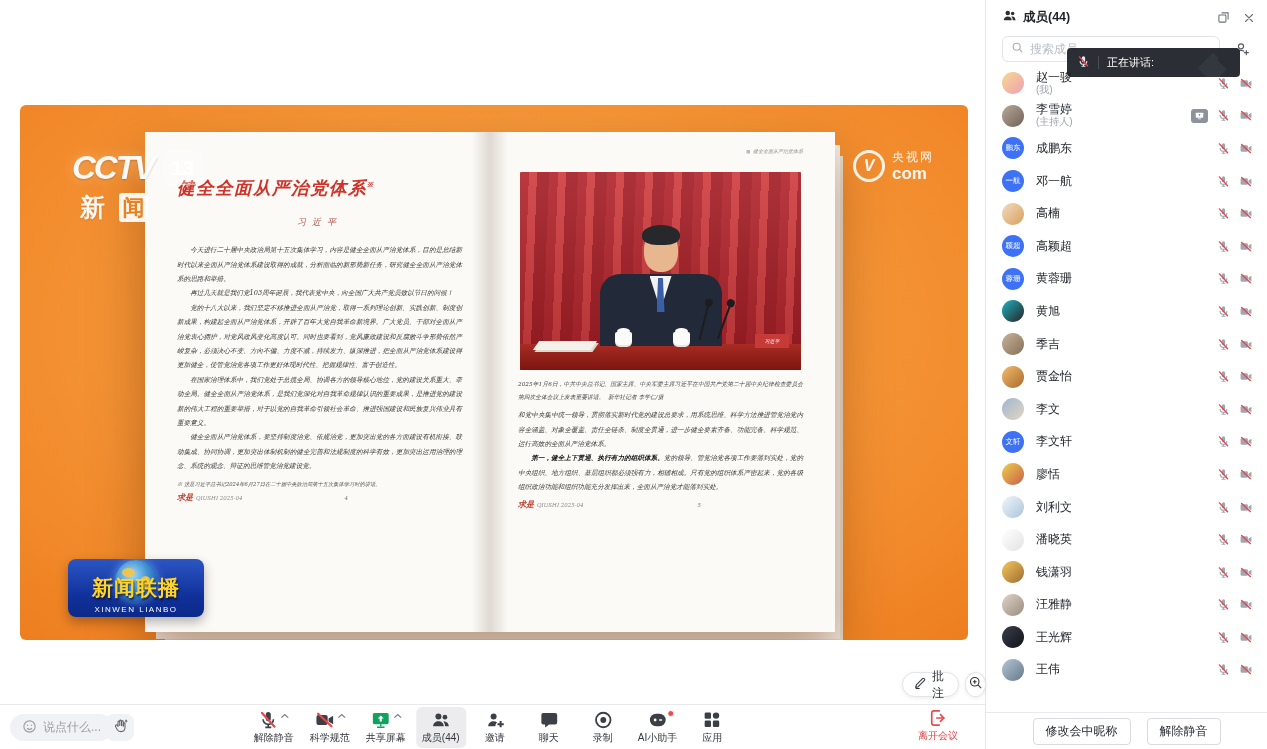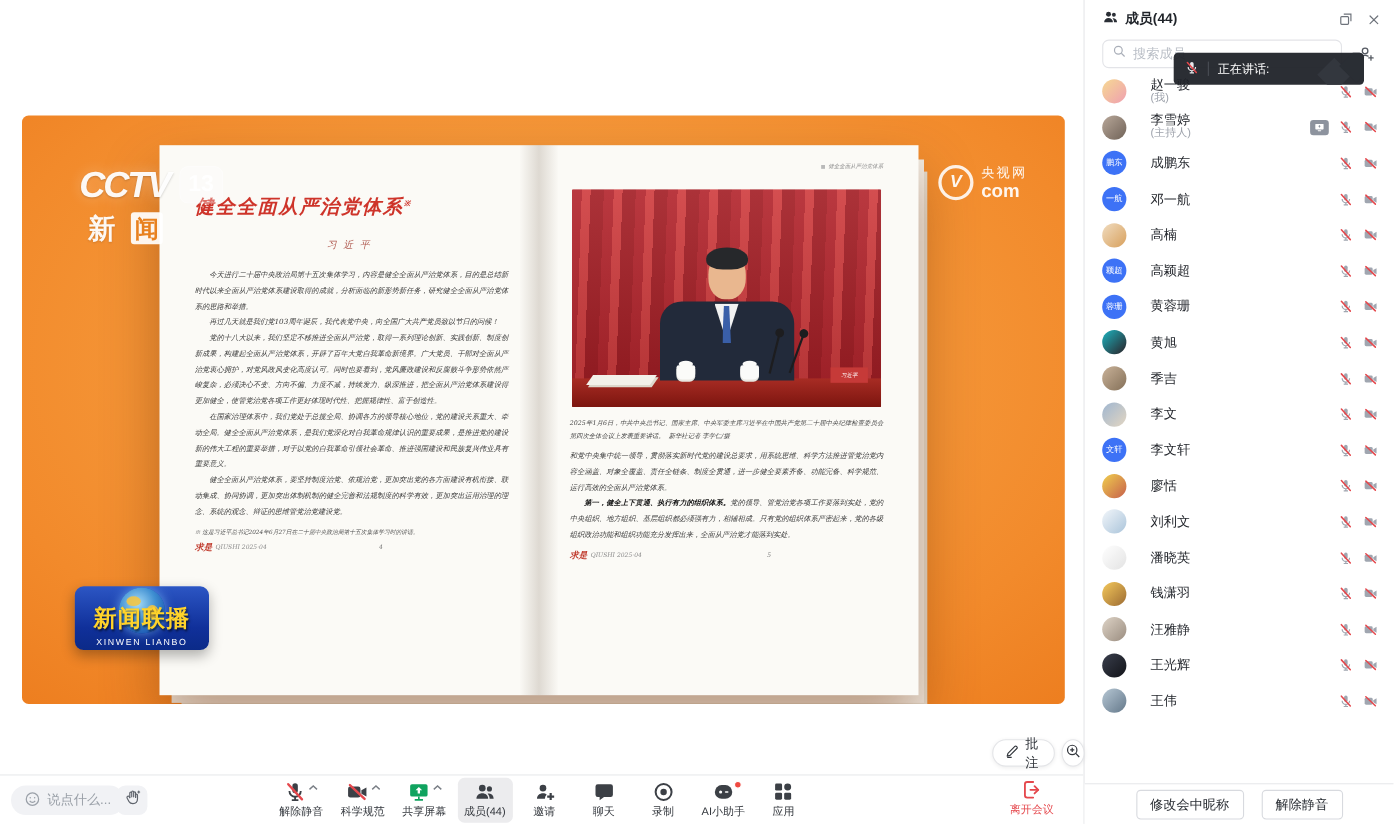--- a/index.html
+++ b/index.html
@@ -59,21 +59,21 @@
   .cctv-row{display:flex;align-items:center;gap:9px;}
   .cctv-word{font-size:33px;font-weight:800;font-style:italic;letter-spacing:-2px;text-shadow:0 1px 2px rgba(0,0,0,.18),0 0 12px rgba(255,255,255,.3);}
   .cctv-num{width:40px;height:34px;border-radius:8px;background:rgba(255,255,255,.30);box-shadow:inset 0 0 0 1px rgba(255,255,255,.4);display:flex;align-items:center;justify-content:center;font-size:21px;font-weight:700;}
   .cctv-sub{display:flex;gap:14px;margin:4px 0 0 8px;align-items:center;}
   .cctv-z1{font-size:25px;font-weight:700;text-shadow:0 1px 2px rgba(0,0,0,.15);}
   .cctv-z2{width:29px;height:29px;background:rgba(255,255,255,.92);color:#e8811f;font-size:22px;font-weight:700;border-radius:3px;display:flex;align-items:center;justify-content:center;}
   .cctvcom{position:absolute;right:34px;top:44px;z-index:6;display:flex;align-items:center;gap:7px;opacity:.93;color:#fff;}
   .vring{width:32px;height:32px;border:3px solid rgba(255,255,255,.95);border-radius:50%;display:flex;align-items:center;justify-content:center;font-size:16px;font-weight:800;font-style:italic;}
   .cc-col div:first-child{font-size:12px;letter-spacing:2px;}
   .cc-col div:last-child{font-size:17px;font-weight:700;line-height:.95;}
-  .xwlb{position:absolute;left:48px;top:428px;width:122px;height:58px;z-index:6;border-radius:8px;overflow:hidden;text-align:center;
+  .xwlb{position:absolute;left:48px;top:454px;width:136px;height:58px;z-index:6;border-radius:8px;overflow:hidden;text-align:center;
     background:linear-gradient(180deg,#2c56c4 0%,#10309a 65%,#0b2a88 100%);box-shadow:0 5px 12px rgba(0,0,0,.3);}
   .globe{position:absolute;left:50%;top:1px;transform:translateX(-50%);width:42px;height:42px;border-radius:50%;
     background:radial-gradient(circle at 40% 35%,#a6dcf8 0%,#3f8fd2 45%,#1750ae 82%);box-shadow:0 0 10px rgba(130,200,255,.65);}
   .globe i{position:absolute;border-radius:50%;background:#f3c544;opacity:.9;}
   .globe i.g1{left:7px;top:8px;width:13px;height:9px;}
   .globe i.g2{right:6px;top:16px;width:11px;height:12px;}
   .xw-cn{position:absolute;left:0;right:0;top:15px;color:#ffd32a;font-weight:800;font-size:21px;letter-spacing:1px;text-shadow:1px 2px 2px rgba(0,0,0,.6);}
   .xw-en{position:absolute;left:0;right:0;bottom:3px;color:#fff;font-size:8px;letter-spacing:1.5px;}
 
   
@@ -104,21 +104,21 @@
   .sb-title{font-size:12.5px;font-weight:700;color:#1f2329;margin-left:6px;flex:1;}
   .sb-hicons{display:flex;align-items:center;gap:13px;}
   .sb-hicons span{cursor:pointer;display:flex;}
   .sb-search{display:flex;align-items:center;padding:7px 12px 5px 16px;gap:9px;}
   .search-box{flex:1;height:26px;border:1px solid #e3e4e8;border-radius:6px;display:flex;align-items:center;padding:0 8px;gap:6px;background:#fff;}
   .search-box input{border:0;outline:0;flex:1;font-size:12px;color:#333;background:transparent;font-family:inherit;}
   .search-box input::placeholder{color:#b9bec6;}
   .add-btn{width:26px;height:26px;display:flex;align-items:center;justify-content:center;cursor:pointer;border-radius:4px;}
   .m-list{flex:1;overflow:hidden;position:relative;}
   .m-row{height:32.6px;display:flex;align-items:center;padding:0 14px 0 16px;cursor:pointer;}
-  .m-avatar{width:22px;height:22px;border-radius:50%;margin-right:22px;flex:none;display:flex;align-items:center;justify-content:center;overflow:hidden;}
+  .m-avatar{width:22px;height:22px;border-radius:50%;margin-right:12px;flex:none;display:flex;align-items:center;justify-content:center;overflow:hidden;}
   .m-avatar.init{background:#3d72f6;color:#fff;font-size:7.5px;}
   .m-col{flex:1;min-width:0;}
   .m-name{font-size:12px;color:#25282e;line-height:13px;}
   .m-sub{font-size:10px;color:#9da2ab;line-height:12px;}
   .m-icons{display:flex;align-items:center;gap:9px;}
   .m-share{width:17px;height:14px;border-radius:3px;background:#8d939e;display:flex;align-items:center;justify-content:center;}
   .toast{position:absolute;left:1067px;top:48px;width:173px;height:29px;background:rgba(30,33,39,.94);border-radius:4px;display:flex;align-items:center;
     padding:0 10px;gap:8px;z-index:9;overflow:hidden;color:#fff;font-size:11px;}
   .toast .sep{width:1px;height:13px;background:#4a4e55;}
   .toast .dmd{position:absolute;width:22px;height:22px;transform:rotate(45deg);}
@@ -622,20 +622,43 @@
           <span style="display:flex">
             <svg width="14" height="13" viewBox="0 0 24 24">
               <rect x="2" y="6" width="13.5" height="12" rx="2.5" fill="#a0a6b0"></rect>
               <path d="M16.5 10.2l5.5-3.2v10l-5.5-3.2z" fill="#a0a6b0"></path>
               <path d="M4 4.5l16 15" stroke="#e5484d" stroke-width="2.6" stroke-linecap="round"></path>
             </svg>
           </span>
         </div>
       </div>
       <div class="m-row">
+        <div class="m-avatar" style="background: linear-gradient(135deg, rgb(243, 188, 109), rgb(169, 106, 45));"></div>
+        <div class="m-col">
+          <div class="m-name">贾金怡</div>
+        </div>
+        <div class="m-icons">
+          <span style="display:flex">
+            <svg width="13" height="13" viewBox="0 0 24 24">
+              <rect x="9" y="2.5" width="6" height="11" rx="3" fill="#a0a6b0"></rect>
+              <path d="M5.8 11a6.2 6.2 0 0 0 12.4 0" fill="none" stroke="#a0a6b0" stroke-width="2"></path>
+              <path d="M12 17.2v3M8.4 20.8h7.2" stroke="#a0a6b0" stroke-width="2"></path>
+              <path d="M4.5 3.5l15 16.5" stroke="#e5484d" stroke-width="2.6" stroke-linecap="round"></path>
+            </svg>
+          </span>
+          <span style="display:flex">
+            <svg width="14" height="13" viewBox="0 0 24 24">
+              <rect x="2" y="6" width="13.5" height="12" rx="2.5" fill="#a0a6b0"></rect>
+              <path d="M16.5 10.2l5.5-3.2v10l-5.5-3.2z" fill="#a0a6b0"></path>
+              <path d="M4 4.5l16 15" stroke="#e5484d" stroke-width="2.6" stroke-linecap="round"></path>
+            </svg>
+          </span>
+        </div>
+      </div>
+      <div class="m-row">
         <div class="m-avatar" style="background: linear-gradient(135deg, rgb(159, 182, 208), rgb(227, 214, 194));"></div>
         <div class="m-col">
           <div class="m-name">李文</div>
         </div>
         <div class="m-icons">
           <span style="display:flex">
             <svg width="13" height="13" viewBox="0 0 24 24">
               <rect x="9" y="2.5" width="6" height="11" rx="3" fill="#a0a6b0"></rect>
               <path d="M5.8 11a6.2 6.2 0 0 0 12.4 0" fill="none" stroke="#a0a6b0" stroke-width="2"></path>
               <path d="M12 17.2v3M8.4 20.8h7.2" stroke="#a0a6b0" stroke-width="2"></path>

